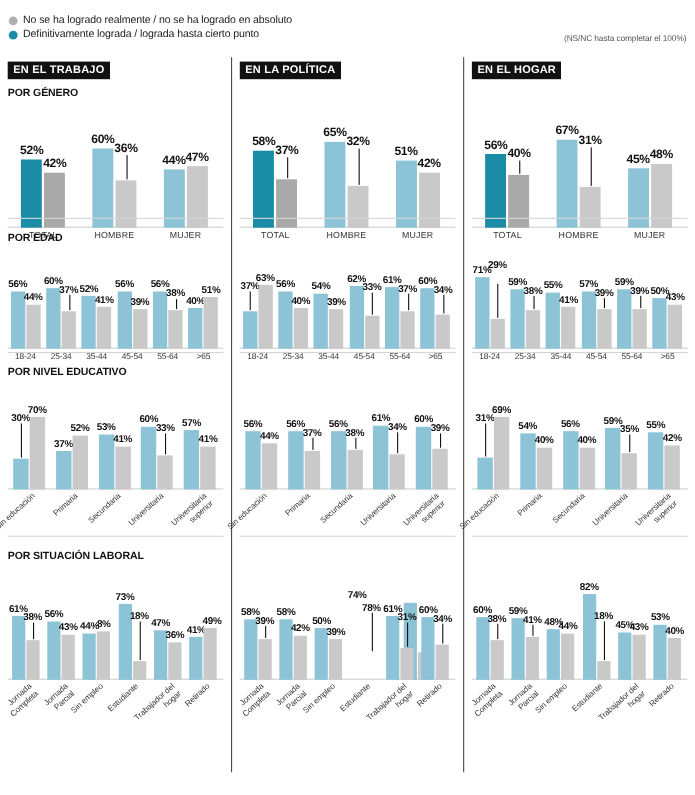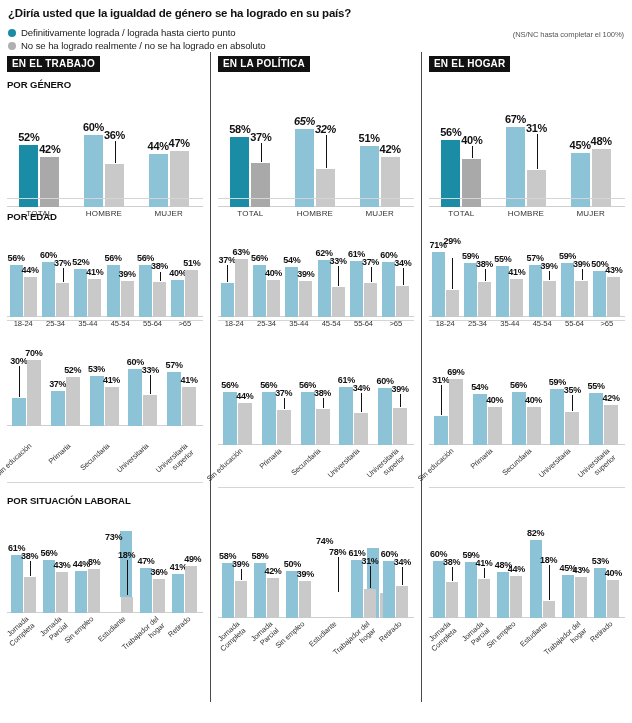--- a/index.html
+++ b/index.html
@@ -61,29 +61,28 @@
   .footbar{position:absolute;left:0;bottom:0;width:632px;height:5px;background:#c9c9c9;}
   .foot-l{position:absolute;left:8px;bottom:7px;font-size:7.4px;color:#555;}
   .foot-r{position:absolute;right:8px;bottom:7px;font-size:7.4px;color:#555;}
 </style>
 </head>
 <body>
 
 <div class="page">
 
   <div class="header">
-    <div class="qtitle">¿Diría usted que la igualdad de género se ha logrado en su país?</div>
     <div class="legend">
+      <div class="legend-row">
+        <span class="dot gray"></span>
+        <span class="legend-label">No se ha logrado realmente / no se ha logrado en absoluto</span>
+      </div>
       <div class="legend-row">
         <span class="dot teal"></span>
         <span class="legend-label">Definitivamente lograda / lograda hasta cierto punto</span>
-      </div>
-      <div class="legend-row">
-        <span class="dot gray"></span>
-        <span class="legend-label">No se ha logrado realmente / no se ha logrado en absoluto</span>
       </div>
     </div>
     <div class="note">(NS/NC hasta completar el 100%)</div>
   </div>
 
   <div class="columns" id="columns">
       <div class="col"><div class="coltitle">EN EL TRABAJO</div><div class="section" style="height: 125px;">
           <div class="sectitle">POR GÉNERO</div>
           <div class="xlab cap" style="left: 6.33333px; width: 52px; top: 130px;">TOTAL</div>
           <div class="xlab cap" style="left: 71px; width: 52px; top: 130px;">HOMBRE</div>
@@ -191,20 +190,21 @@
               </div>
               <div class="vlabel" style="font-size: 9px; bottom: 38.8px; left: -3.5px; width: 20px; text-align: center;">40%</div>
               <div class="bar" style="width: 13px; height: 46.92px; margin-right: 0px;">
                 <div class="fill graylt" style="height: 100%;"></div>
               </div>
               <div class="vlabel" style="font-size: 9px; bottom: 48.92px; left: 10.5px; width: 20px; text-align: center;">51%</div>
             </div>
           </div>
           <div class="divider" style="left: 0px; right: 0px; top: 109px; position: absolute;"></div>
         </div><div class="section" style="height: 160px;">
+          <div class="sectitle">POR NIVEL EDUCATIVO</div>
           <div class="xlab  rot" style="left: -26.6px; width: 48px; top: 114px; font-size: 7.4px; white-space: normal;">Sin educación</div>
           <div class="xlab  rot" style="left: 12.2px; width: 48px; top: 114px; font-size: 7.4px; white-space: normal;">Primaria</div>
           <div class="xlab  rot" style="left: 51px; width: 48px; top: 114px; font-size: 7.4px; white-space: normal;">Secundaria</div>
           <div class="xlab  rot" style="left: 89.8px; width: 48px; top: 114px; font-size: 7.4px; white-space: normal;">Universitaria</div>
           <div class="xlab  rot" style="left: 128.6px; width: 48px; top: 114px; font-size: 7.4px; white-space: normal;">Universitaria superior</div>
           <div class="plot" style="height: 98px; margin-top: 2px;">
             <div class="axis"></div>
             <div class="group" style="left: 4.9px; width: 29px; height: 78px;">
               <div class="bar" style="width: 14px; height: 28.5px; margin-right: 1px;">
                 <div class="fill blue" style="height: 100%;"></div>
@@ -293,21 +293,21 @@
             <div class="group" style="left: 68.3333px; width: 25px; height: 82px;">
               <div class="bar" style="width: 12px; height: 41.8px; margin-right: 1px;">
                 <div class="fill blue" style="height: 100%;"></div>
               </div>
               <div class="vlabel" style="font-size: 9px; bottom: 43.8px; left: -4px; width: 20px; text-align: center;">44%</div>
               <div class="bar" style="width: 12px; height: 43.7px; margin-right: 0px;">
                 <div class="fill graylt" style="height: 100%;"></div>
               </div>
               <div class="vlabel" style="font-size: 9px; bottom: 45.7px; left: 9px; width: 20px; text-align: center;">8%</div>
             </div>
-            <div class="group" style="left: 100.667px; width: 25px; height: 82px; flex-direction: column;">
+            <div class="group" style="left: 100.667px; width: 25px; height: 82px;">
               <div class="bar" style="width: 12px; height: 69.35px; margin-right: 1px;">
                 <div class="fill blue" style="height: 100%;"></div>
               </div>
               <div class="vlabel" style="font-size: 9px; bottom: 71.35px; left: -4px; width: 20px; text-align: center;">73%</div>
               <div class="bar" style="width: 12px; height: 17.1px; margin-right: 0px;">
                 <div class="fill graylt" style="height: 100%;"></div>
               </div>
               <div class="vlabel" style="font-size: 9px; bottom: 53.1px; left: 9px; width: 20px; text-align: center;">18%</div>
               <div class="leader" style="bottom: 18.1px; height: 35px; left: 19px;"></div>
             </div>
@@ -344,21 +344,21 @@
               <div class="bar" style="width: 19px; height: 69.6px; margin-right: 2px;">
                 <div class="fill teal" style="height: 100%;"></div>
               </div>
               <div class="vlabel" style="font-size: 11px; bottom: 71.6px; left: -3px; width: 25px; text-align: center;">58%</div>
               <div class="bar" style="width: 19px; height: 44.4px; margin-right: 0px;">
                 <div class="fill gray" style="height: 100%;"></div>
               </div>
               <div class="vlabel" style="font-size: 11px; bottom: 63.6px; left: 18px; width: 25px; text-align: center;">37%</div>
               <div class="leader" style="bottom: 45.4px; height: 18.2px; left: 30.5px;"></div>
             </div>
-            <div class="group" style="left: 77px; width: 40px; height: 92px; font-style: italic;">
+            <div class="group" style="left: 77px; width: 40px; height: 92px;">
               <div class="bar" style="width: 19px; height: 78px; margin-right: 2px;">
                 <div class="fill blue" style="height: 100%;"></div>
               </div>
               <div class="vlabel" style="font-size: 11px; bottom: 80px; left: -3px; width: 25px; text-align: center;">65%</div>
               <div class="bar" style="width: 19px; height: 38.4px; margin-right: 0px;">
                 <div class="fill graylt" style="height: 100%;"></div>
               </div>
               <div class="vlabel" style="font-size: 11px; bottom: 72px; left: 18px; width: 25px; text-align: center;">32%</div>
               <div class="leader" style="bottom: 39.4px; height: 32.6px; left: 30.5px;"></div>
             </div>

